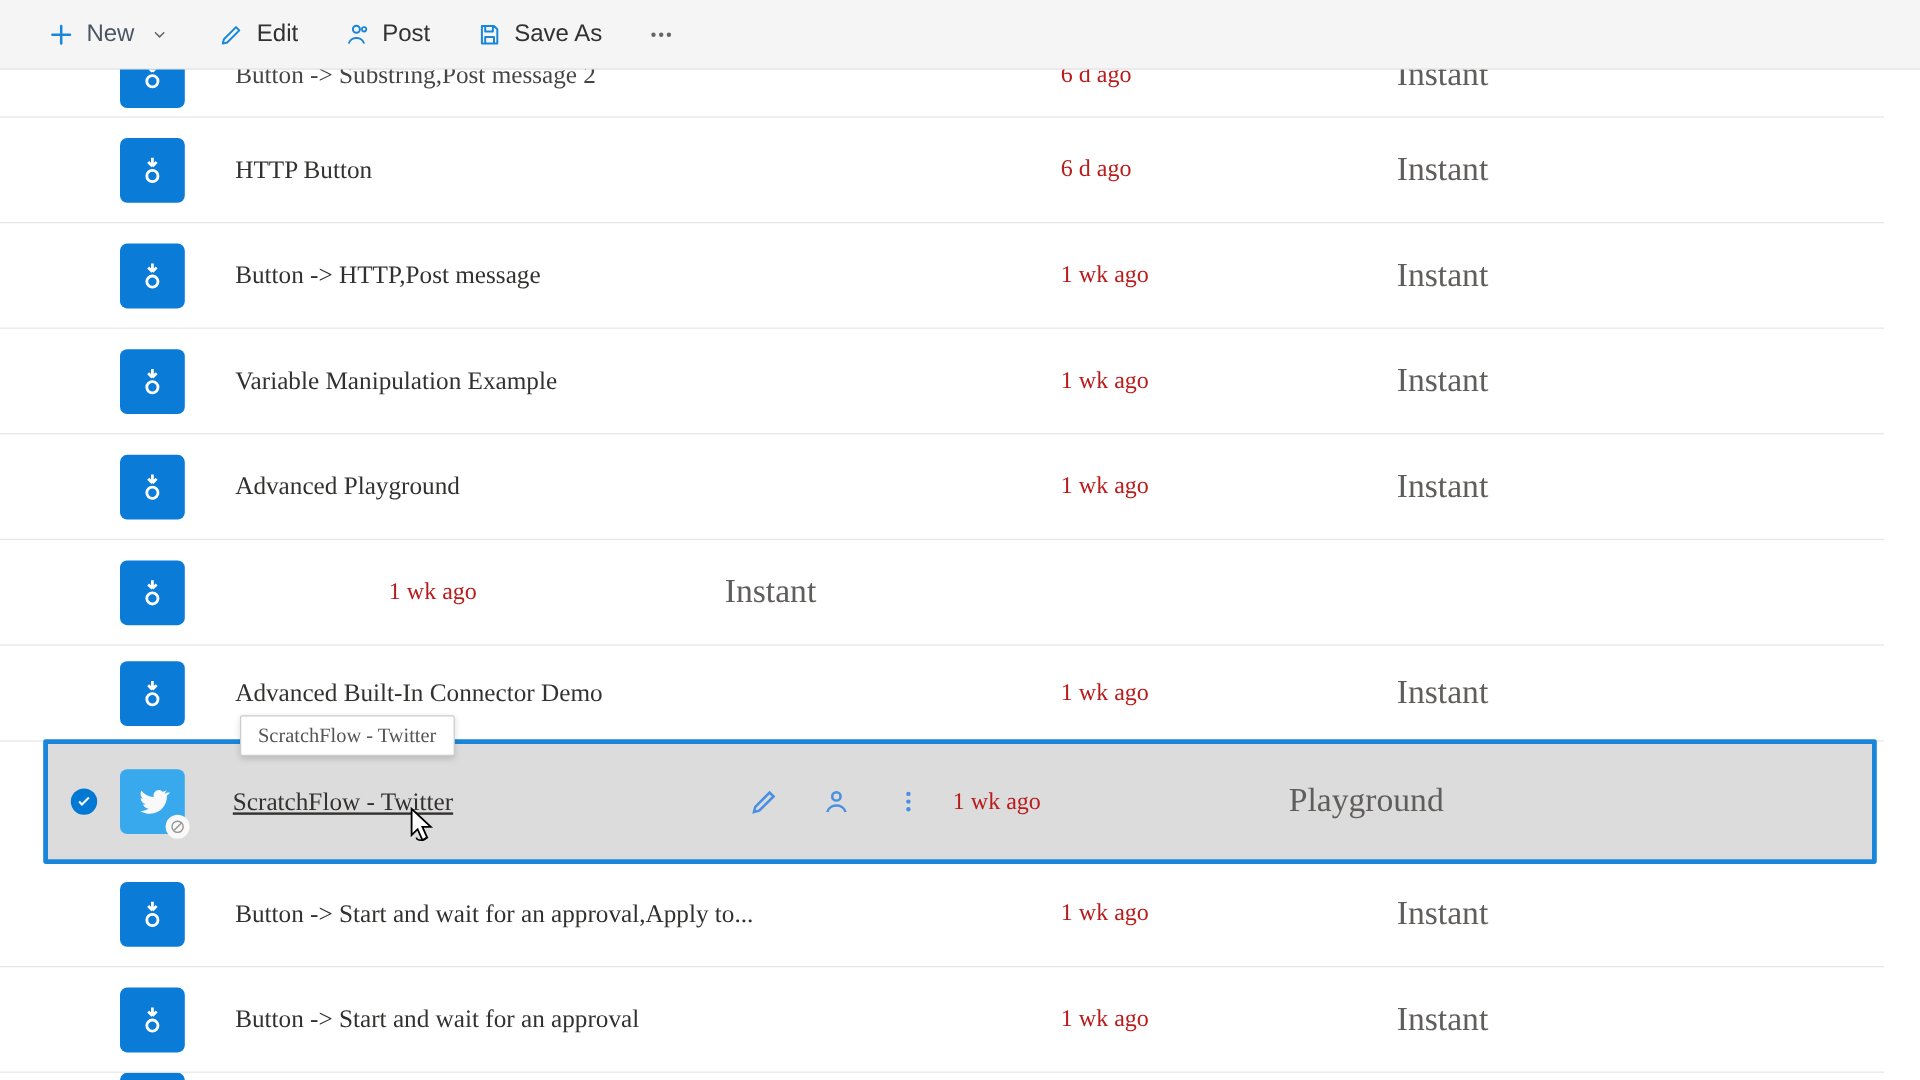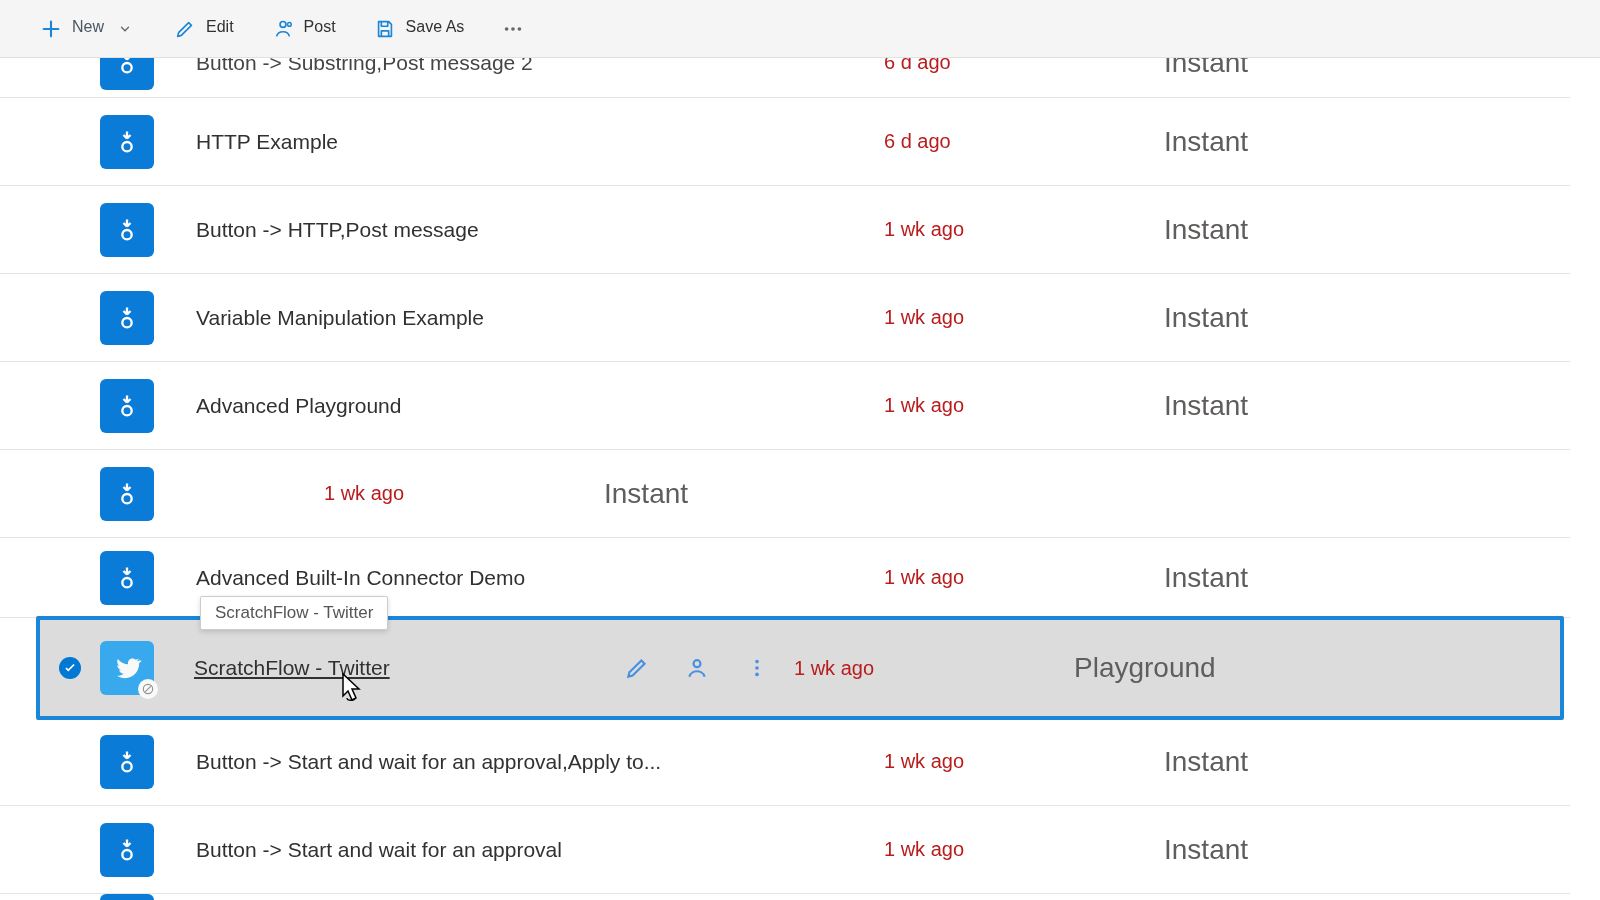--- a/index.html
+++ b/index.html
@@ -17,36 +17,38 @@
     height: 58px;
     background: #f5f5f5;
     border-bottom: 1px solid #e1e1e1;
     display: flex;
     align-items: center;
     padding: 0 40px;
     gap: 38px;
   }
   .tb-item {
     display: flex;
+    align-items: center;
     gap: 10px;
     color: #323130;
-    font-size: 16px;
+    font-size: 20px;
     cursor: pointer;
   }
   .tb-item.new { color: #4b5563; }
   .tb-icon { width: 22px; height: 22px; display:flex; align-items:center; justify-content:center; }
   .tb-icon svg { display:block; }
   .chev svg { width: 14px; height: 14px; }
 
   
   .list {
     position: absolute;
     top: 58px; left:0; right:0; bottom:0;
     overflow:hidden;
     padding-right: 30px;
+    font-family: Liberation Serif, serif;
   }
   .row {
     display:flex;
     align-items:center;
     border-bottom:1px solid #e5e5e5;
     height: 88px;
     padding-left: 40px;
     position: relative;
   }
   .row.partial-top {
@@ -234,21 +236,21 @@
 
   <div class="row">
     <div class="check-slot"></div>
     <div class="icon-box">
       <svg viewBox="0 0 24 24" width="28" height="28">
           <path d="M12 3v6M12 9l-3-3M12 9l3-3" stroke="#fff" stroke-width="2" fill="none"></path>
           <circle cx="12" cy="16" r="4" stroke="#fff" stroke-width="2" fill="none"></circle>
         </svg>
     </div>
     <div class="title-col">
-        <span class="flow-title">HTTP Example</span>
+        <span class="flow-title">HTTP Button</span>
       </div>
     <div class="row-actions"></div>
     <div class="col-time">6 d ago</div>
     <div class="col-type">Instant</div>
   </div>
 
   <div class="row">
     <div class="check-slot"></div>
     <div class="icon-box">
       <svg viewBox="0 0 24 24" width="28" height="28">

